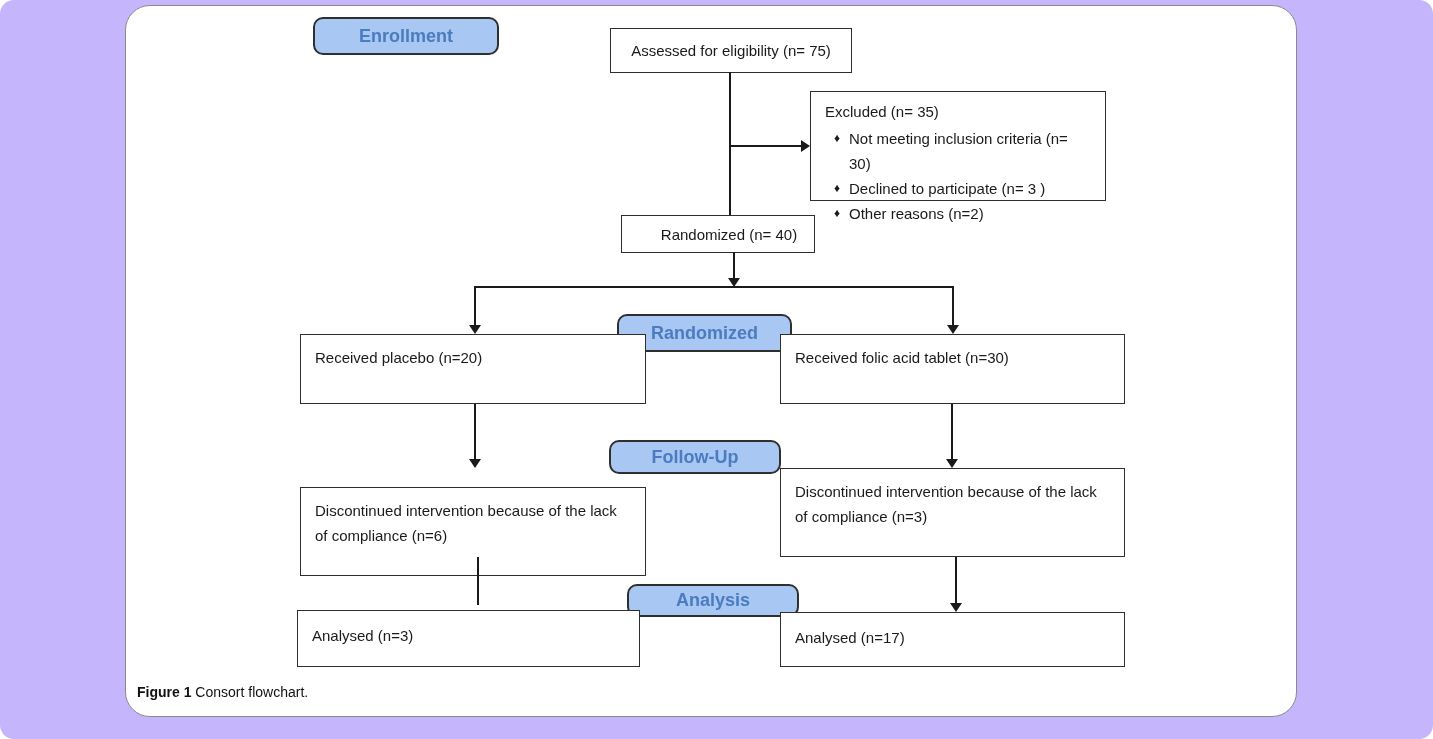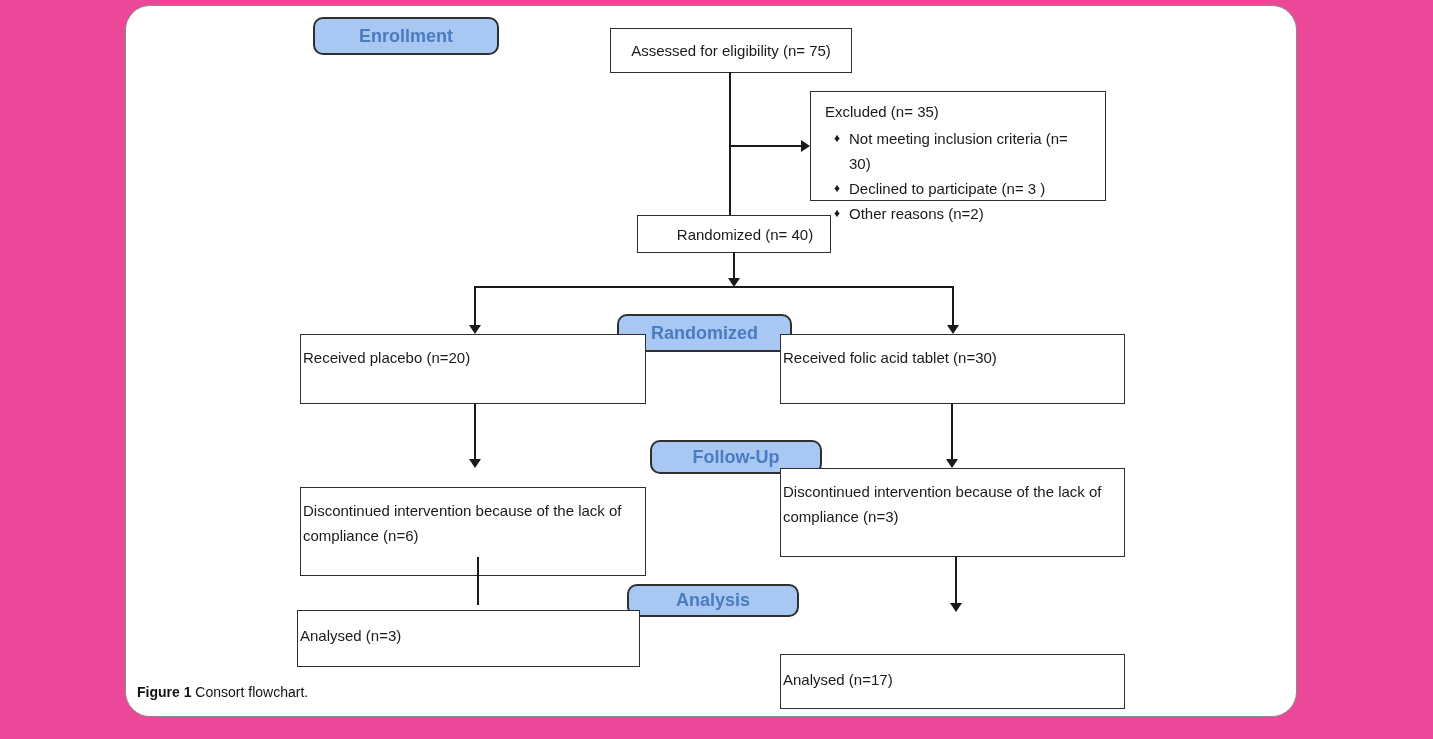--- a/index.html
+++ b/index.html
@@ -5,22 +5,23 @@
   html, body {
     margin: 0;
     padding: 0;
     background: #ffffff;
     font-family: "Liberation Sans", "DejaVu Sans", sans-serif;
   }
   .canvas {
     position: relative;
     width: 1433px;
     height: 739px;
-    background: #ec4899;
+    background: #c4b5fd;
     overflow: hidden;
+    border-radius: 14px;
   }
   .frame {
     position: absolute;
     left: 125px; top: 5px;
     width: 1170px; height: 710px;
     border: 1px solid #8a8a8a;
     border-radius: 25px;
     background: #ffffff;
   }
   .flowbox {
@@ -32,21 +33,21 @@
     font-size: 15px;
     line-height: 25px;
   }
   .flowbox.centered {
     display: flex;
     align-items: center;
     justify-content: center;
     text-align: left;
   }
   .flowbox.topleft {
-    padding: 10px 2px;
+    padding: 10px 14px;
   }
   .badge {
     position: absolute;
     background: #a9c7f3;
     border: 2px solid #2f2f2f;
     border-radius: 10px;
     box-sizing: border-box;
     display: flex;
     align-items: center;
     justify-content: center;
@@ -86,21 +87,21 @@
   .caption .cap-label { font-weight: bold; }
 </style>
 </head>
 <body>
 
 <div class="canvas">
   <div class="frame"></div>
 
   <div class="badge" style="left:313px; top:17px; width:186px; height:38px;">Enrollment</div>
   <div class="badge" style="left:617px; top:314px; width:175px; height:38px;">Randomized</div>
-  <div class="badge" style="left:650px; top:440px; width:172px; height:34px;">Follow-Up</div>
+  <div class="badge" style="left:609px; top:440px; width:172px; height:34px;">Follow-Up</div>
   <div class="badge" style="left:627px; top:584px; width:172px; height:33px;">Analysis</div>
 
   <div class="flowbox centered" style="left:610px; top:28px; width:242px; height:45px;">Assessed for eligibility (n= 75)</div>
 
   <div class="vline" style="left:729px; top:72px; height:144px;"></div>
 
   <div class="hline" style="left:730px; top:145px; width:72px;"></div>
   <div class="arrow-right" style="left:801px; top:140px;"></div>
 
   <div class="flowbox topleft" style="left:810px; top:91px; width:296px; height:110px; padding:7px 14px;">
@@ -112,21 +113,21 @@
     <div class="excl-item">
       <span class="excl-bullet">♦</span>
       <span>Declined to participate (n= 3 )</span>
     </div>
     <div class="excl-item">
       <span class="excl-bullet">♦</span>
       <span>Other reasons (n=2)</span>
     </div>
   </div>
 
-  <div class="flowbox centered" style="left:637px; top:215px; width:194px; height:38px;padding-left:22px;">Randomized (n= 40)</div>
+  <div class="flowbox centered" style="left:621px; top:215px; width:194px; height:38px;padding-left:22px;">Randomized (n= 40)</div>
 
   <div class="vline" style="left:733px; top:252px; height:28px;"></div>
   <div class="arrow-down" style="left:728px; top:278px;"></div>
   <div class="hline" style="left:474px; top:286px; width:480px;"></div>
 
   <div class="vline" style="left:474px; top:287px; height:40px;"></div>
   <div class="arrow-down" style="left:469px; top:325px;"></div>
 
   <div class="vline" style="left:952px; top:287px; height:40px;"></div>
   <div class="arrow-down" style="left:947px; top:325px;"></div>
@@ -142,18 +143,18 @@
 
   <div class="flowbox topleft" style="left:300px; top:487px; width:346px; height:89px;">Discontinued intervention because of the lack of compliance (n=6)</div>
   <div class="flowbox topleft" style="left:780px; top:468px; width:345px; height:89px;">Discontinued intervention because of the lack of compliance (n=3)</div>
 
   <div class="vline" style="left:477px; top:557px; height:48px;"></div>
 
   <div class="vline" style="left:955px; top:557px; height:47px;"></div>
   <div class="arrow-down" style="left:950px; top:603px;"></div>
 
   <div class="flowbox topleft" style="left:297px; top:610px; width:343px; height:57px; padding-top:12px;">Analysed (n=3)</div>
-  <div class="flowbox topleft" style="left:780px; top:612px; width:345px; height:55px; padding-top:12px;margin-top:42px;">Analysed (n=17)</div>
+  <div class="flowbox topleft" style="left:780px; top:612px; width:345px; height:55px; padding-top:12px;">Analysed (n=17)</div>
 
   <div class="caption">
     <span class="cap-label">Figure 1</span><span> Consort flowchart.</span>
   </div>
 </div>
 
 </body></html>

